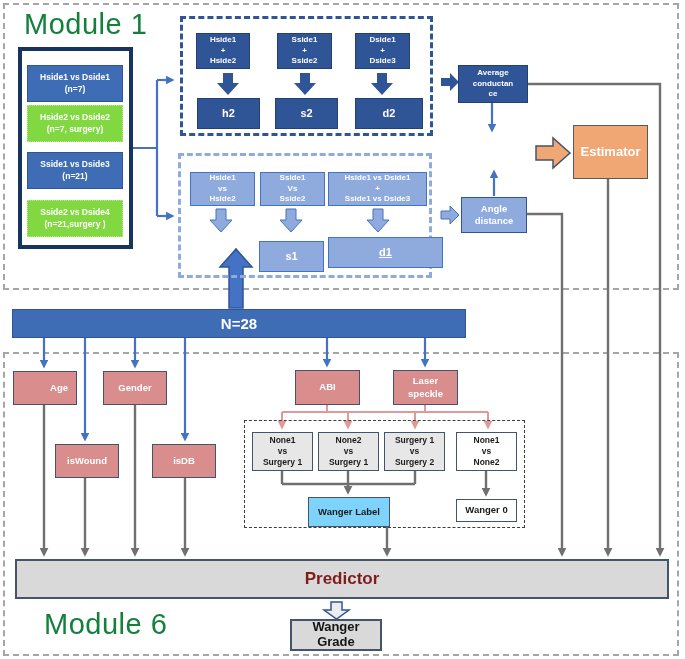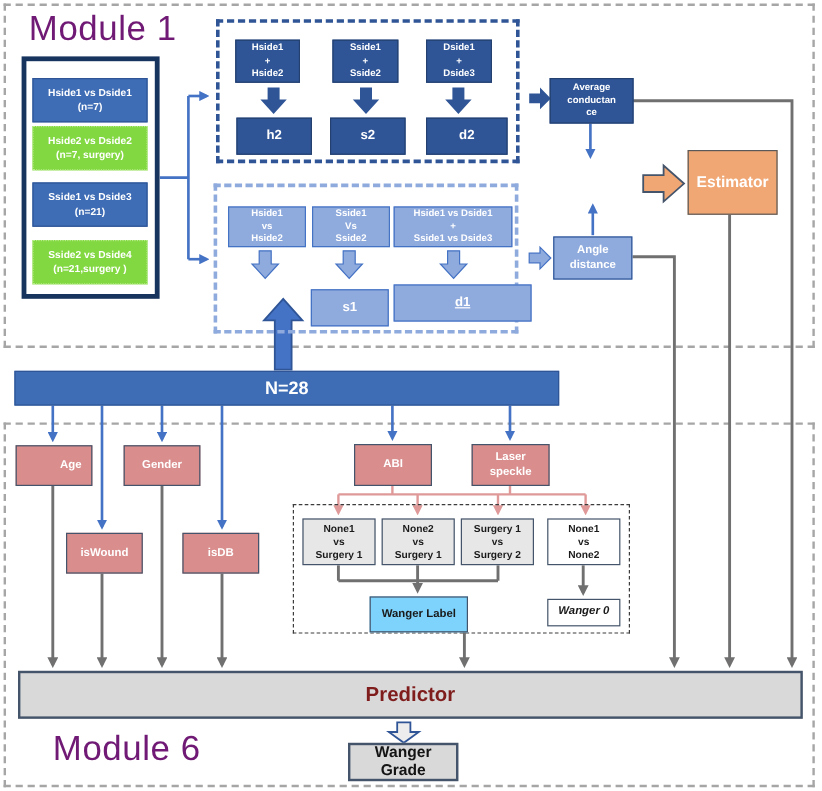--- a/index.html
+++ b/index.html
@@ -2,21 +2,21 @@
 <html><head>
 <meta charset="utf-8">
 <style>
   html,body{margin:0;padding:0;background:#fff;}
   #canvas{
     position:relative;width:685px;height:659px;background:#fff;overflow:hidden;
     font-family:"Liberation Sans","DejaVu Sans",sans-serif;
   }
   .abs{position:absolute;box-sizing:border-box;}
   .module-frame{border:2px dashed #a6a6a6;background:transparent;z-index:0;}
-  .module-title{font-size:29px;color:#701a75;z-index:3;letter-spacing:.5px;}
+  .module-title{font-size:29px;color:#15803d;z-index:3;letter-spacing:.5px;}
   .wires{position:absolute;left:0;top:0;z-index:1;}
   .box{
     display:flex;align-items:center;justify-content:center;text-align:center;
     font-weight:bold;white-space:pre-line;line-height:1.3;z-index:2;color:#fff;
   }
   .navy{background:#2f5597;border:1px solid #24406f;}
   .blue{background:#3e6cb5;border:1px solid #2f5597;}
   .ltblue{background:#8faadc;border:1px solid #4472c4;}
   .green{background:#82d840;border:1px dotted #b7ec8a;}
   .orange{background:#f0a774;border:1.5px solid #595959;}
@@ -168,19 +168,19 @@
   <div class="abs box grayfill f85" style="left:318px;top:432px;width:61px;height:39px;">None2
 vs
 Surgery 1</div>
   <div class="abs box grayfill f85" style="left:384px;top:432px;width:61px;height:39px;">Surgery 1
 vs
 Surgery 2</div>
   <div class="abs box whitefill f85" style="left:456px;top:432px;width:61px;height:39px;">None1
 vs
 None2</div>
   <div class="abs box grayfill f9" style="left:308px;top:497px;width:82px;height:30px;background:#7dd3fc;">Wanger Label</div>
-  <div class="abs box whitefill f9" style="left:456px;top:499px;width:61px;height:23px;font-style:italic;">Wanger 0</div>
+  <div class="abs box whitefill f9" style="left:456px;top:499px;width:61px;height:23px;">Wanger 0</div>
 
   <div class="abs box f17" style="left:15px;top:559px;width:654px;height:40px;background:#d9d9d9;border:2px solid #44546a;color:#7f1d1d;">Predictor</div>
   <div class="abs box f13" style="left:290px;top:619px;width:92px;height:32px;background:#d9d9d9;border:2px solid #44546a;color:#141414;line-height:1.15;">Wanger
 Grade</div>
 
 </div>
 
 </body></html>

